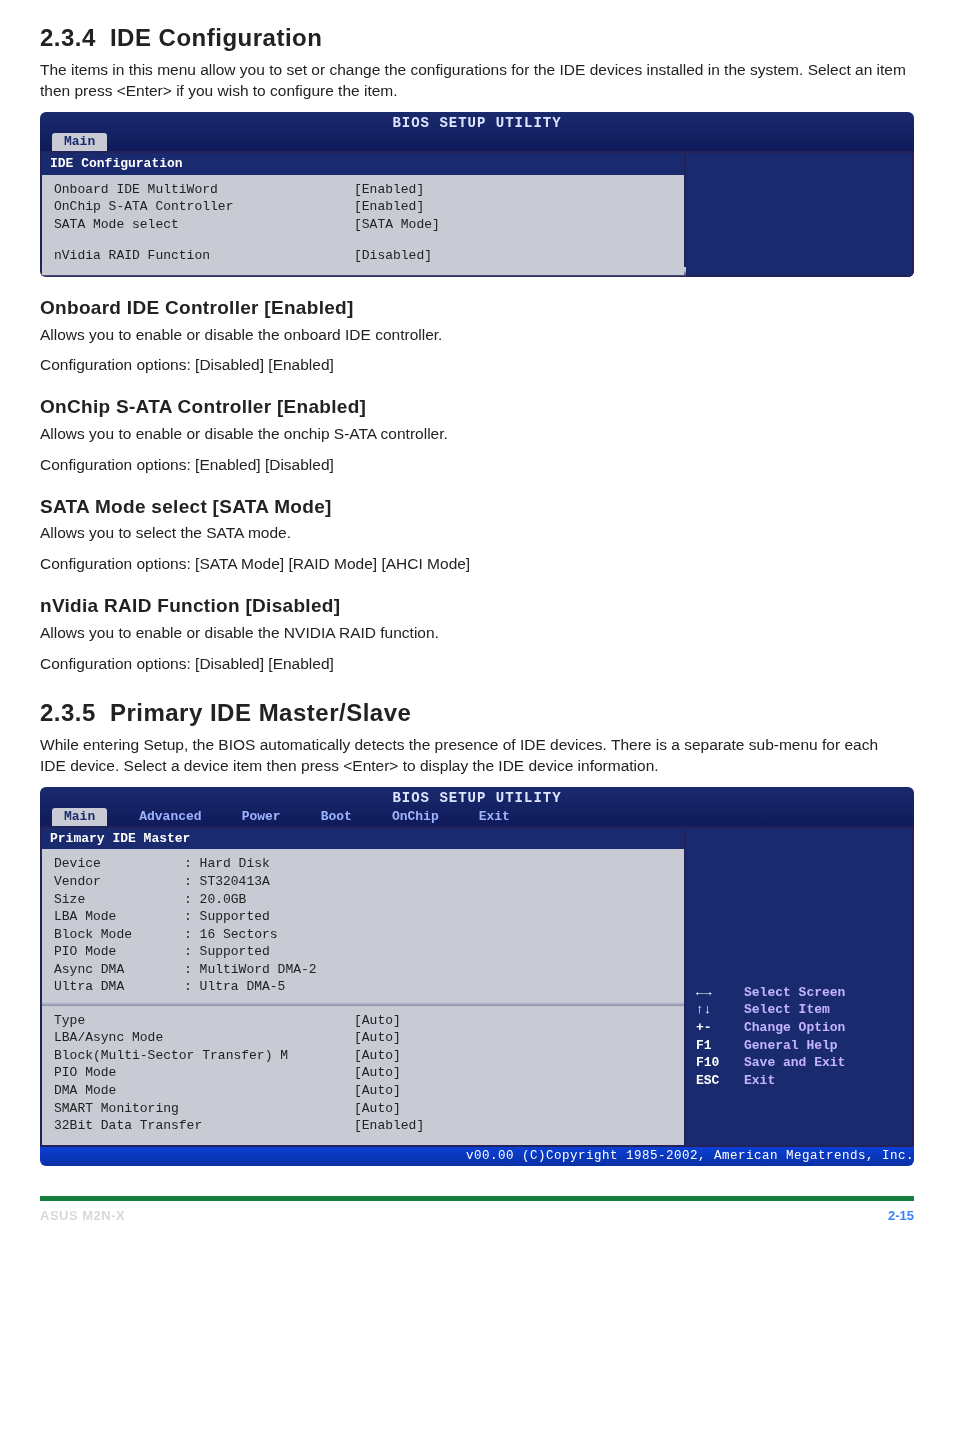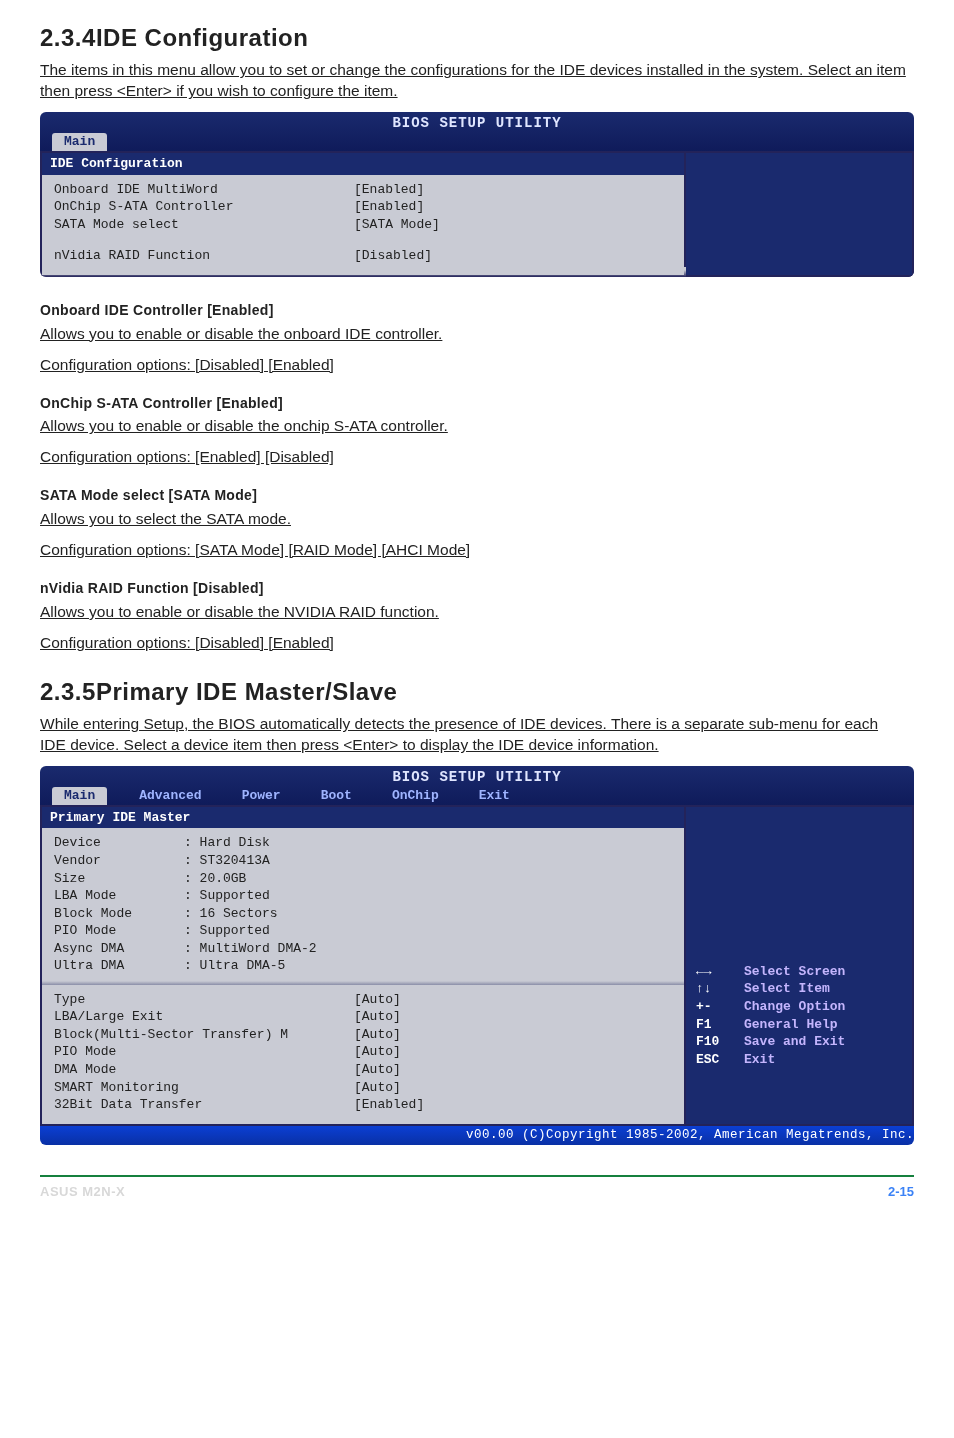--- a/index.html
+++ b/index.html
@@ -13,35 +13,35 @@
     font-size: 15.5px;
     line-height: 1.35;
   }
   h2.section {
     font-family: Arial, Helvetica, sans-serif;
     font-weight: 900;
     font-size: 24px;
     letter-spacing: 0.5px;
     margin: 22px 0 6px 0;
   }
-  h2.section .num { }
+  h2.section .num { margin-right: 14px; }
   h3.sub {
     font-weight: 900;
-    font-size: 14px;
+    font-size: 19px;
     letter-spacing: 0.3px;
     margin: 18px 0 4px 0;
   }
-  p { margin: 4px 8px 10px 0; text-decoration: underline; }
+  p { margin: 4px 8px 10px 0; }
 
   
   .bios-wrap {
     position: relative;
     border-radius: 6px;
     overflow: hidden;
-    margin: 8px 0 24px 0;
+    margin: 8px 0 18px 0;
   }
   .bios-titlebar {
     background: linear-gradient(#1a2a6e, #0f1b5a);
     color: #b8c6ff;
     font-family: "Courier New", monospace;
     font-weight: bold;
     font-size: 14px;
     text-align: center;
     padding: 2px 0 0 0;
     display: flex;
@@ -127,21 +127,21 @@
     background: linear-gradient(#c9cbd4 30%, rgba(201,203,212,0));
     pointer-events:none;
   }
 
   
   .footer {
     display: flex;
     justify-content: space-between;
     font-size: 13px;
     font-weight: bold;
-    border-top: 2px solid #15803d;
+    border-top: 5px solid #15803d;
     padding-top: 6px;
     margin-top: 30px;
     color: #dcdcdc;
   }
   .footer .left { color: #d8d8d8; letter-spacing: 0.5px;}
   .footer .right { color: #3b82f6; }
 </style>
 </head>
 <body>
 
@@ -249,21 +249,21 @@
       <div class="bios-row">
           <span class="k" style="width:130px">Ultra DMA</span>
           <span class="v">: Ultra DMA-5</span>
         </div>
       <div class="bios-sep"></div>
       <div class="bios-row">
           <span class="k">Type</span>
           <span class="v">[Auto]</span>
         </div>
       <div class="bios-row">
-          <span class="k">LBA/Large Exit</span>
+          <span class="k">LBA/Async Mode</span>
           <span class="v">[Auto]</span>
         </div>
       <div class="bios-row">
           <span class="k">Block(Multi-Sector Transfer) M</span>
           <span class="v">[Auto]</span>
         </div>
       <div class="bios-row">
           <span class="k">PIO Mode</span>
           <span class="v">[Auto]</span>
         </div>

